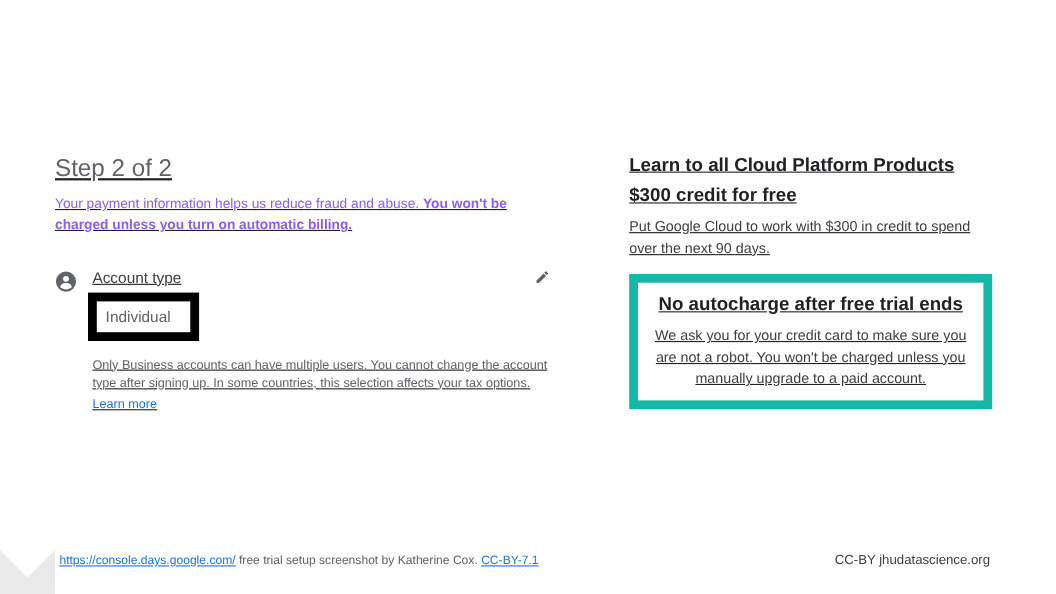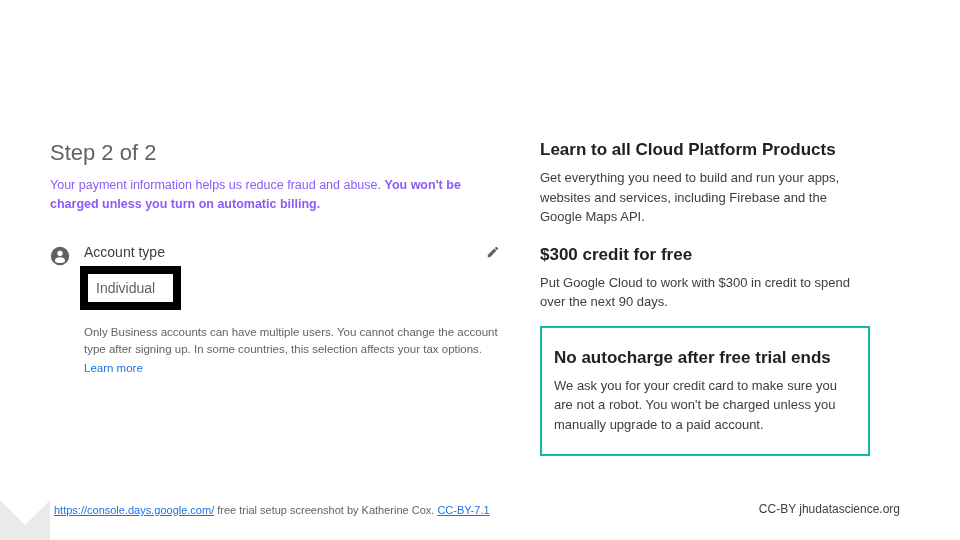--- a/index.html
+++ b/index.html
@@ -7,21 +7,22 @@
     width: 960px;
     height: 540px;
     font-family: Arial, Helvetica, sans-serif;
     background: #fff;
     position: relative;
     color: #202124;
   }
   .content {
     display: flex;
     padding: 140px 50px 0 50px;
-    gap: 40px;
+    gap: 72px;
+    text-decoration: underline;
   }
   .left-col { width: 450px; }
   .right-col { width: 330px; }
   .step-title {
     font-size: 22px;
     font-weight: 400;
     color: #5f6368;
     margin-bottom: 10px;
   }
   .step-desc {
@@ -85,23 +86,24 @@
     color: #202124;
     margin-bottom: 8px;
   }
   .benefit-body {
     font-size: 13px;
     color: #3c4043;
     line-height: 1.5;
     margin-bottom: 18px;
   }
   .highlight-box {
-    border: 2px solid #14b8a6;
-    padding: 20px 12px;
+    border: 8px solid #14b8a6;
+    padding: 10px 12px;
     margin-top: -4px;
+    text-align: center;
   }
   .highlight-box .benefit-body { margin-bottom: 0; }
   .footer-left {
     position: absolute;
     bottom: 24px;
     left: 54px;
     font-size: 11px;
     color: #5f6368;
   }
   .footer-left a { color: #1a73e8; text-decoration: underline; }
@@ -145,21 +147,20 @@
         </div>
         <div class="account-value">Individual</div>
         <div class="account-note">Only Business accounts can have multiple users. You cannot change the account type after signing up. In some countries, this selection affects your tax options.</div>
         <div class="learn-more">Learn more</div>
       </div>
     </div>
   </div>
 
   <div class="right-col">
     <div class="benefit-title">Learn to all Cloud Platform Products</div>
-    <div class="benefit-body">Get everything you need to build and run your apps, websites and services, including Firebase and the Google Maps API.</div>
 
     <div class="benefit-title">$300 credit for free</div>
     <div class="benefit-body">Put Google Cloud to work with $300 in credit to spend over the next 90 days.</div>
 
     <div class="highlight-box">
       <div class="benefit-title">No autocharge after free trial ends</div>
       <div class="benefit-body">We ask you for your credit card to make sure you are not a robot. You won't be charged unless you manually upgrade to a paid account.</div>
     </div>
   </div>
 </div>

